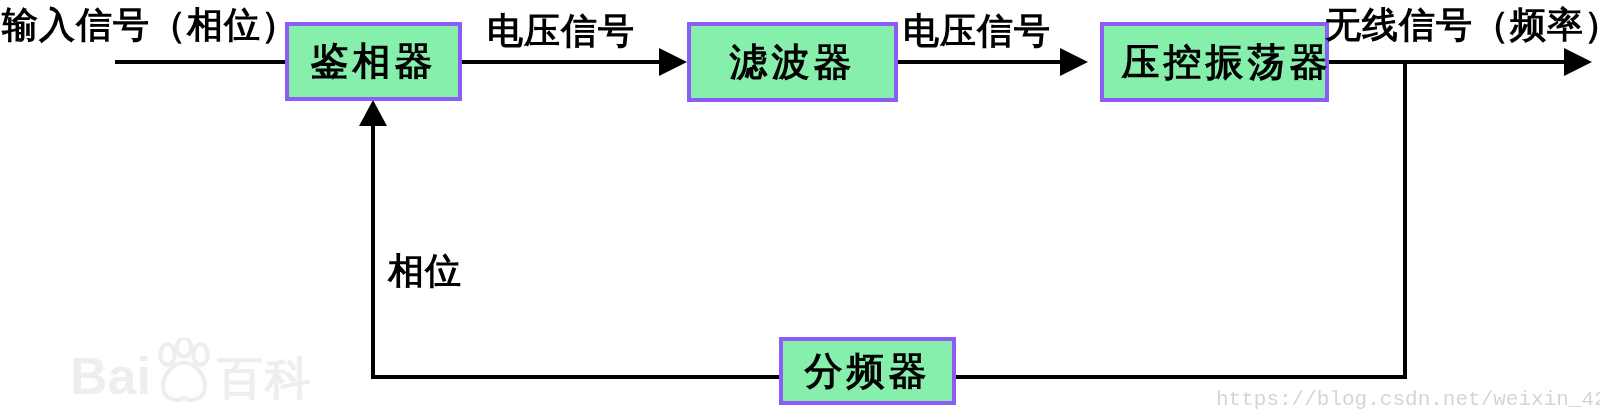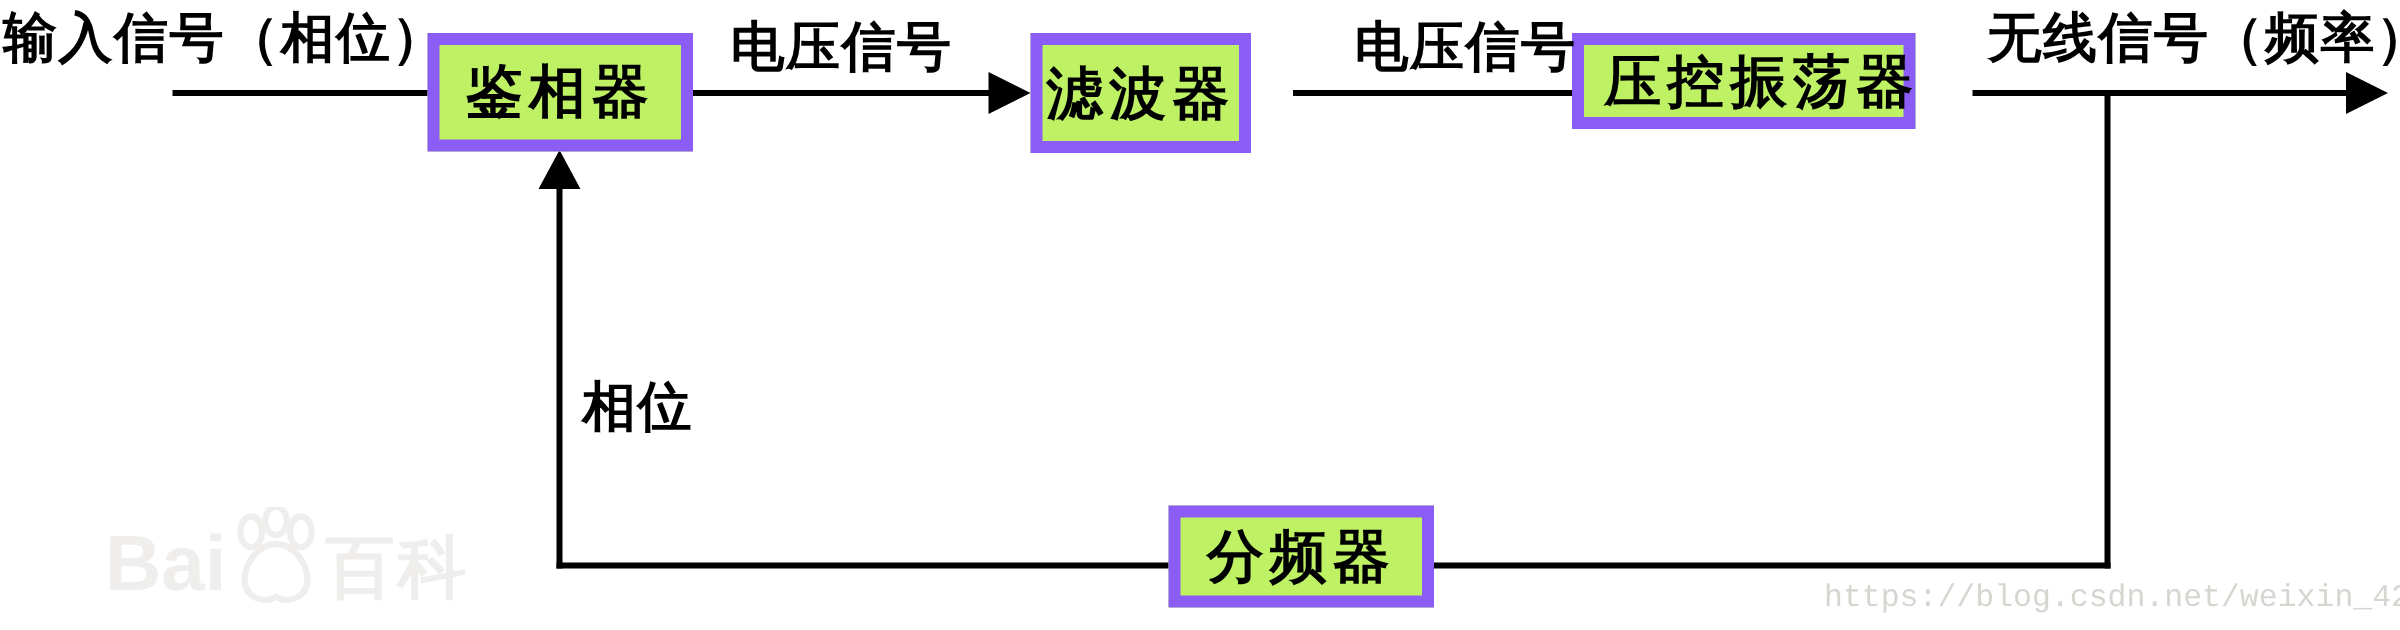--- a/index.html
+++ b/index.html
@@ -28,35 +28,35 @@
   .arrow-up {
     position: absolute; width: 0; height: 0;
     border-left: 14px solid transparent;
     border-right: 14px solid transparent;
     border-bottom: 26px solid #000000;
   }
 
   
   .block {
     position: absolute;
-    border: 8px solid #8b5cf6;
-    background: #bef264;
+    border: 4px solid #8b5cf6;
+    background: #86efac;
     display: flex;
     align-items: center;
     justify-content: center;
     font-size: 38px;
     font-weight: bold;
     color: #000000;
     letter-spacing: 4px;
     white-space: nowrap;
     text-align: center;
   }
   #block-phase-detector   { left: 285px;  top: 22px;  width: 177px; height: 79px; }
-  #block-filter           { left: 687px;  top: 22px;  width: 147px; height: 80px; }
-  #block-vco              { left: 1048px; top: 22px;  width: 229px; height: 64px; padding-left: 24px; }
+  #block-filter           { left: 687px;  top: 22px;  width: 211px; height: 80px; }
+  #block-vco              { left: 1100px; top: 22px;  width: 229px; height: 80px; padding-left: 24px; }
   #block-freq-divider     { left: 779px;  top: 337px; width: 177px; height: 68px; }
 
   
   .sig-label {
     position: absolute;
     font-size: 36px;
     font-weight: bold;
     color: #000000;
     white-space: nowrap;
     letter-spacing: 1px;

